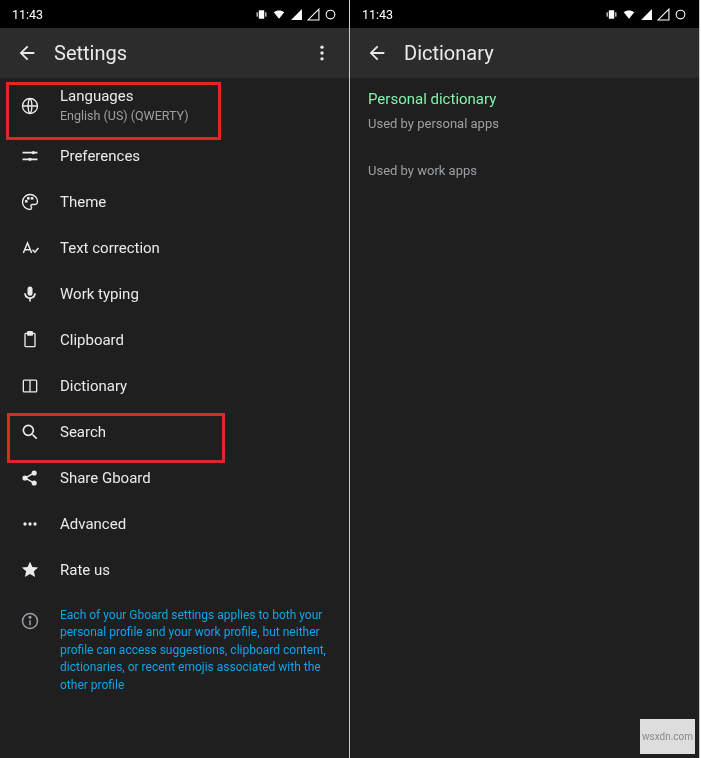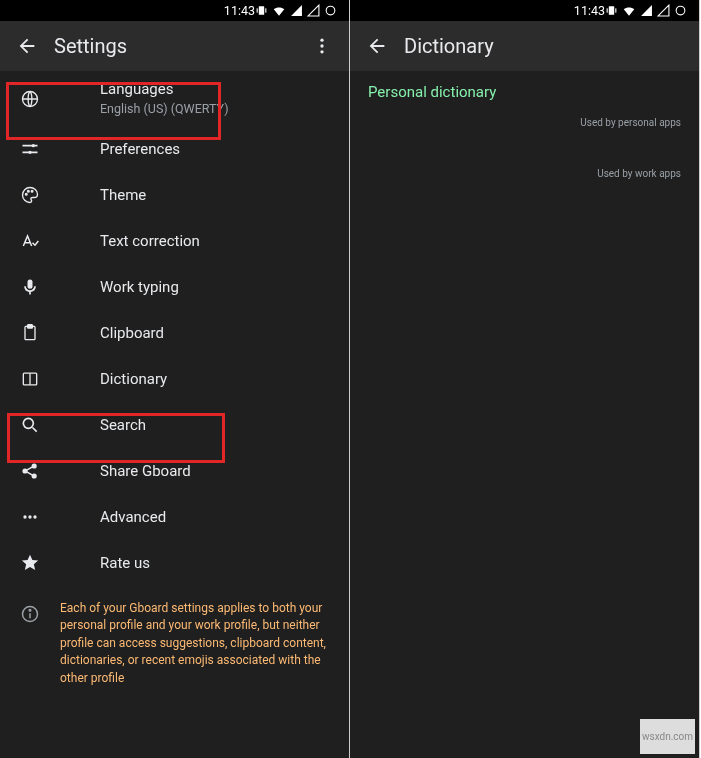--- a/index.html
+++ b/index.html
@@ -15,25 +15,25 @@
     width: 350px;
     height: 758px;
     background: #1f1f1f;
     color: #e8eaed;
     display: flex;
     flex-direction: column;
     border-right: 1px solid #ccc;
   }
   .screen:last-child { border-right: none; }
   .statusbar {
-    height: 21px;
+    height: 28px;
     background: #000;
     display: flex;
     align-items: center;
-    justify-content: flex-end;
+    justify-content: space-between;
     padding: 0 12px;
     font-size: 12.5px;
     color: #fff;
   }
   .status-icons { display: flex; gap: 4px; align-items: center; }
   .appbar {
     height: 50px;
     background: #2c2c2c;
     display: flex;
     align-items: center;
@@ -54,21 +54,20 @@
     width: 38px; height: 38px;
     display: flex; align-items: center; justify-content: center;
   }
   .list { flex: 1; overflow: hidden; }
   .item {
     display: flex;
     align-items: center;
     min-height: 46px;
     padding: 9px 16px 9px 18px;
     position: relative;
-    gap: 40px;
   }
   .item .icon {
     width: 24px; height: 24px;
     display: flex; align-items: center; justify-content: center;
     margin-right: 18px;
     flex-shrink: 0;
   }
   .item .texts { flex: 1; }
   .item .title { font-size: 15px; color: #e8eaed; line-height: 1.25; }
   .item .sub { font-size: 12.5px; color: #9aa0a6; margin-top: 2px; line-height: 1.3; }
@@ -79,27 +78,27 @@
   }
   .info-block {
     display: flex;
     padding: 14px 18px 14px 18px;
     align-items: flex-start;
   }
   .info-block .icon {
     width: 24px; height: 24px; margin-right: 18px; flex-shrink: 0; margin-top: 2px;
     display: flex; align-items: center; justify-content: center;
   }
-  .info-block .msg { font-size: 12px; color: #fdba74; line-height: 1.45; }
+  .info-block .msg { font-size: 12px; color: #0ea5e9; line-height: 1.45; }
   .simple-item {
     padding: 12px 18px;
     position: relative;
   }
   .simple-item .title { font-size: 15px; color: #86efac; }
-  .simple-item .sub { font-size: 10px; color: #9aa0a6; margin-top: 16px; text-align: right; }
+  .simple-item .sub { font-size: 13px; color: #9aa0a6; margin-top: 8px; }
   .watermark {
     position: absolute;
     bottom: 4px; right: 6px;
     font-size: 10px;
     color: #888;
     background: rgba(255,255,255,0.85);
     padding: 12px 2px;
   }
   svg { display: block; }
 </style>

